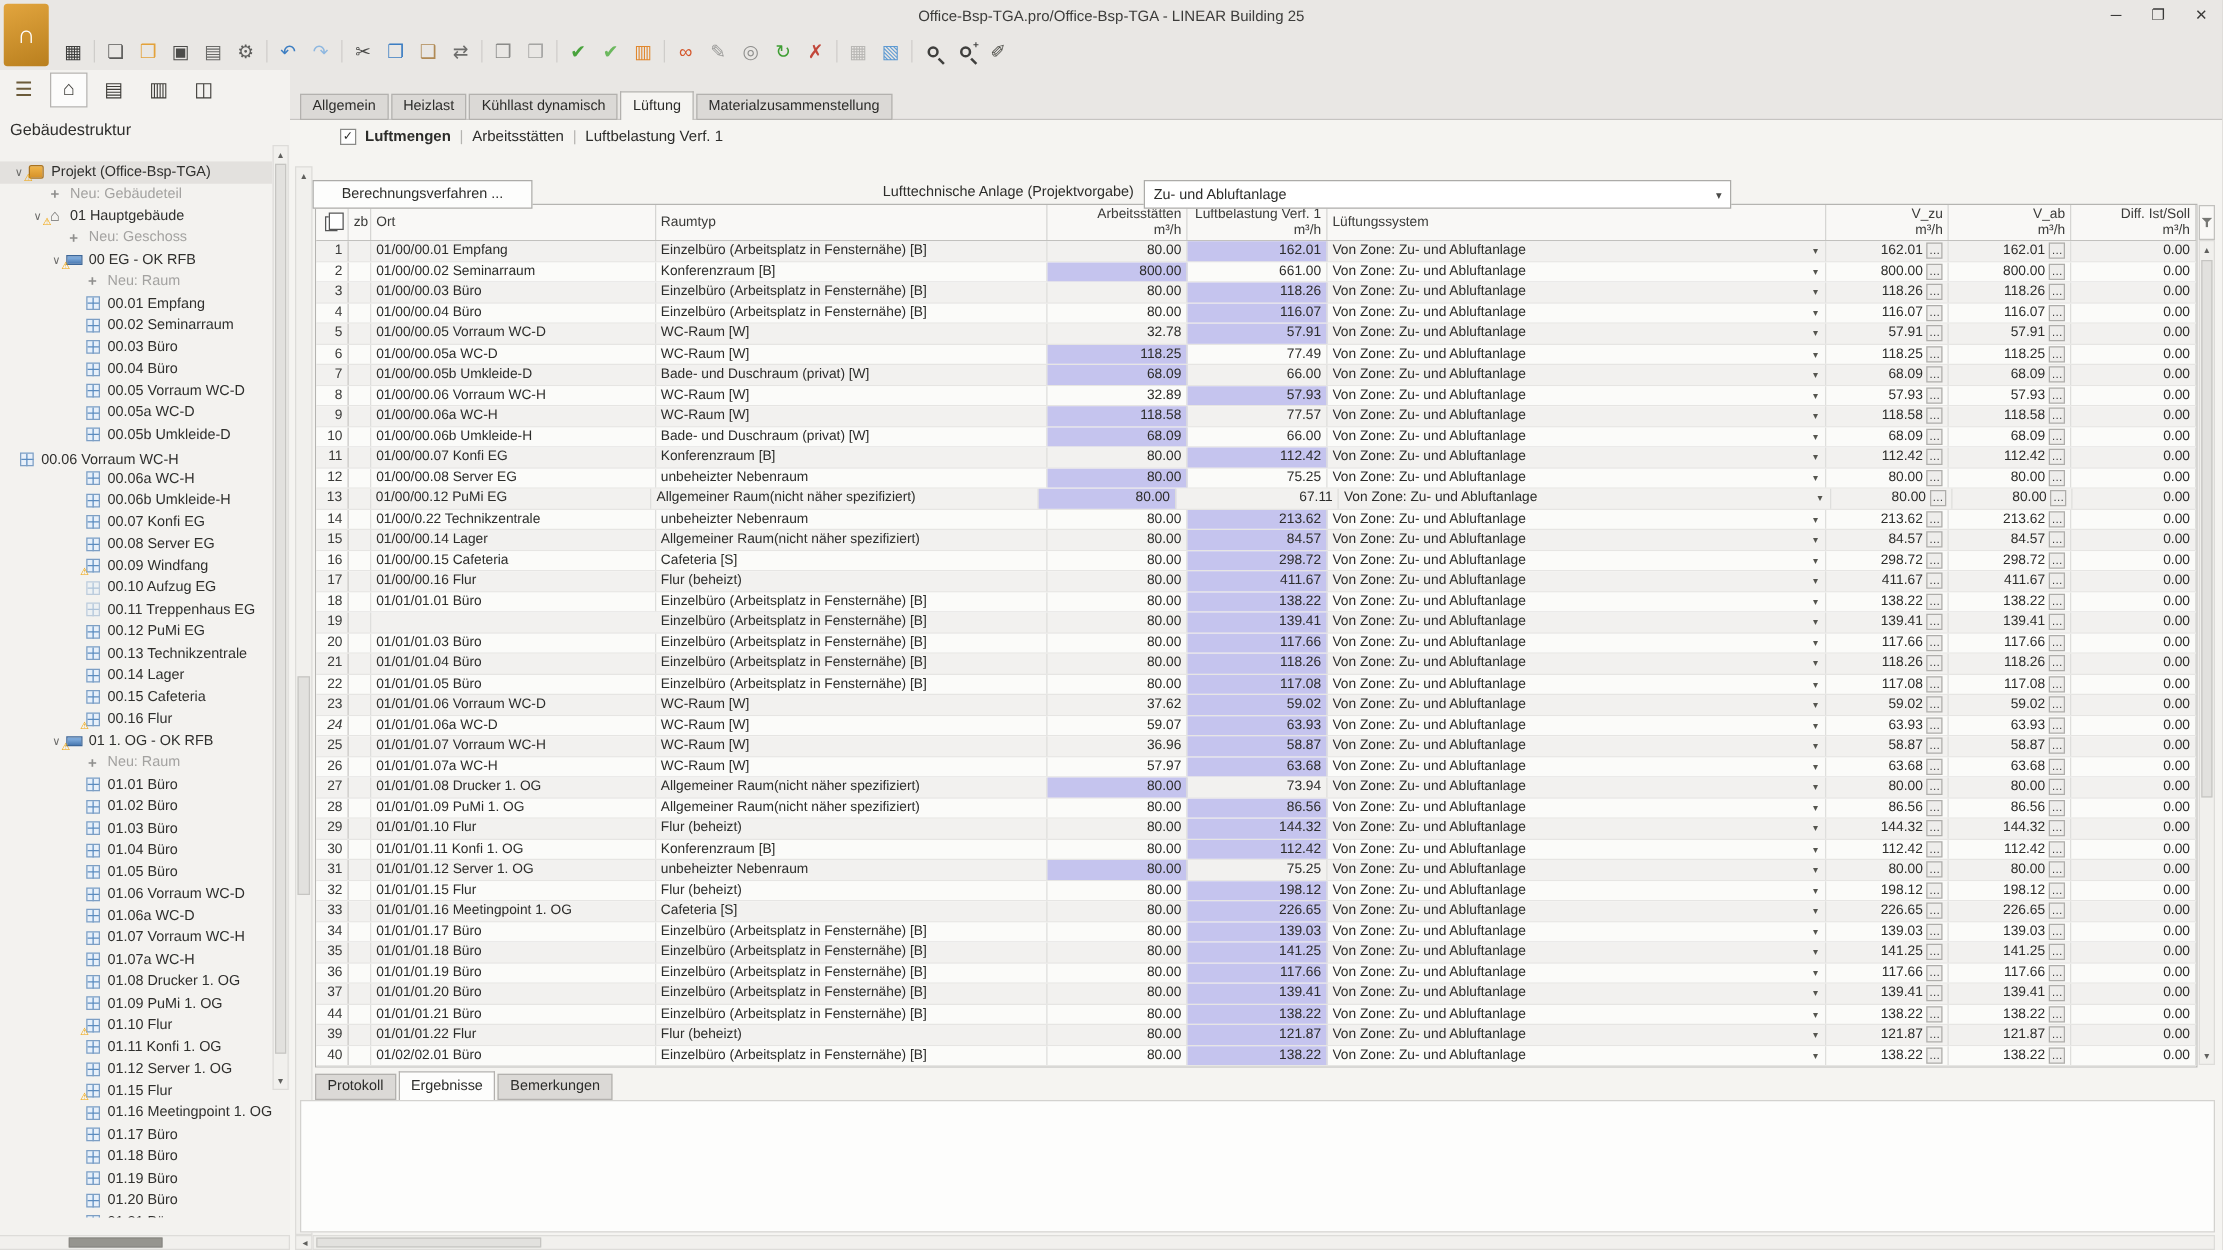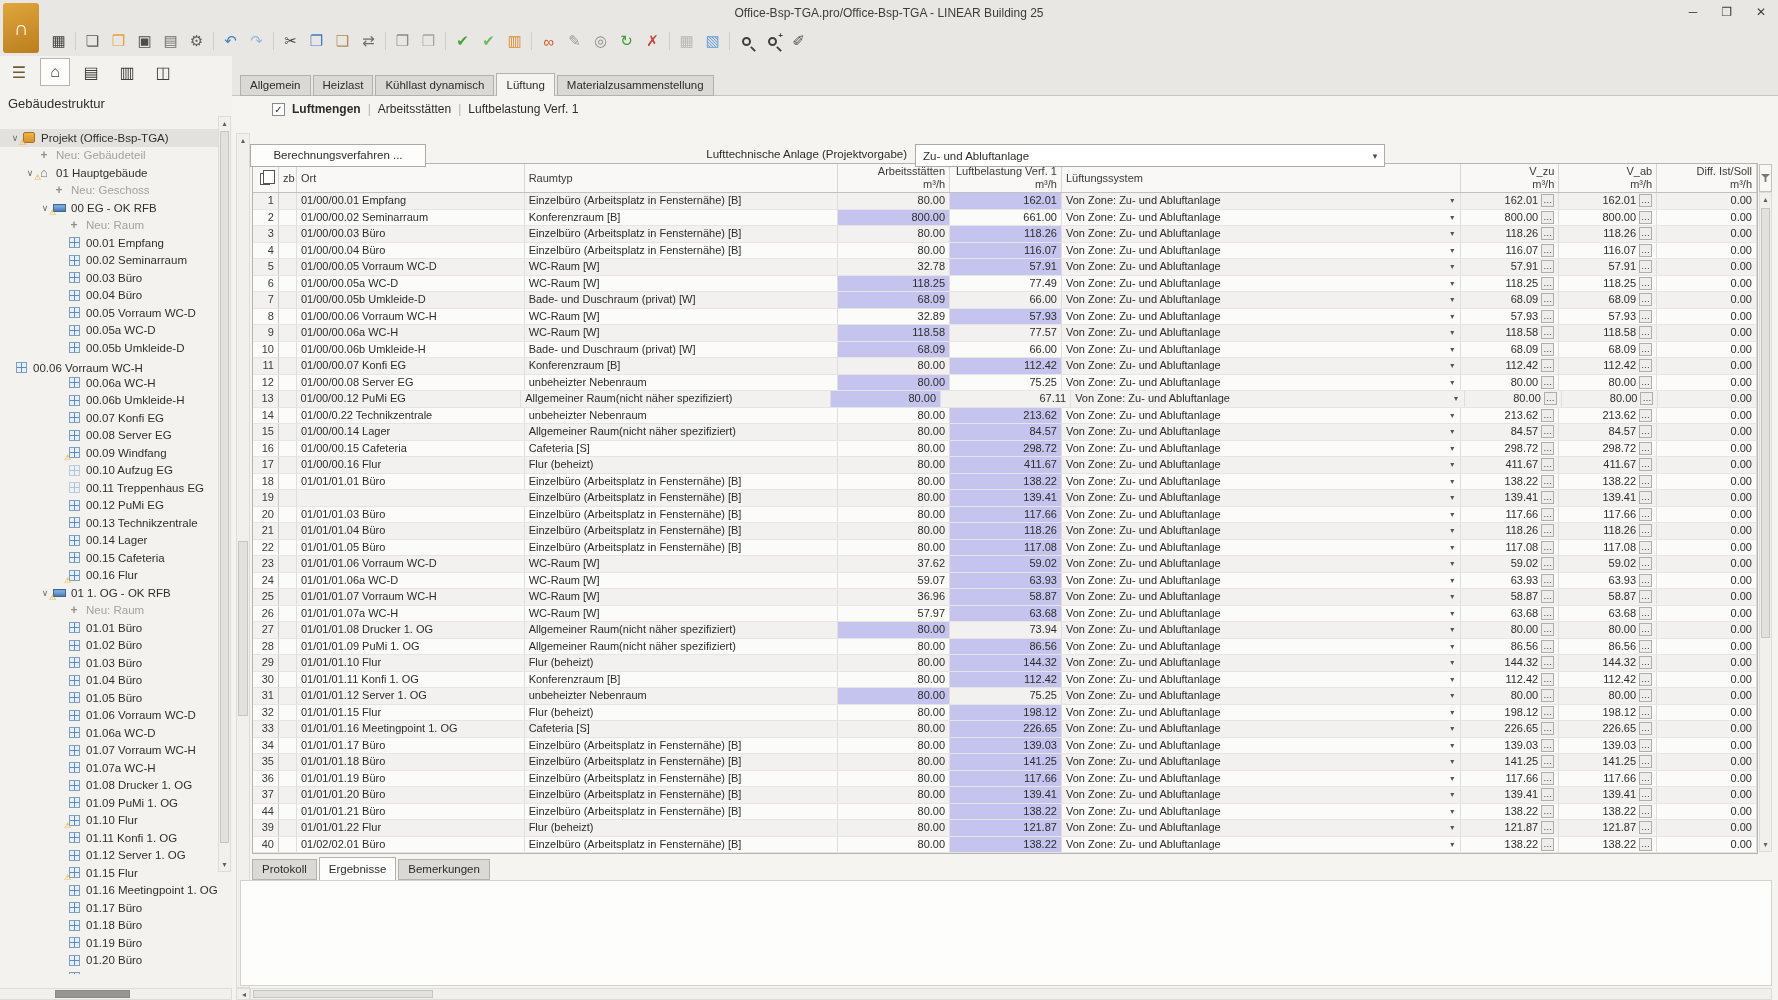--- a/index.html
+++ b/index.html
@@ -1069,21 +1069,21 @@
             <span class="mval">59.02</span>
             <span class="more-btn">…</span>
           </div>
           <div class="tcell c-vab num" style="width: 98px;">
             <span class="mval">59.02</span>
             <span class="more-btn">…</span>
           </div>
           <div class="tcell c-diff num" style="width: 100px;">0.00</div>
         </div>
         <div class="trow even">
-          <div class="tcell c-num num rownum" style="width: 26px;">24</div>
+          <div class="tcell c-num num rownum" style="width: 26px; font-style: italic;">24</div>
           <div class="tcell c-zb" style="width: 18px;"></div>
           <div class="tcell c-ort" style="width: 228px;">01/01/01.06a WC-D</div>
           <div class="tcell c-raumtyp" style="width: 314px;">WC-Raum [W]</div>
           <div class="tcell c-arb num" style="width: 112px;">59.07</div>
           <div class="tcell c-luft num hl" style="width: 112px;">63.93</div>
           <div class="tcell c-system" style="width: 400px;">
             <span class="sys-text">Von Zone: Zu- und Abluftanlage</span>
             <span class="dd-arrow">▾</span>
           </div>
           <div class="tcell c-vzu num" style="width: 98px;">

